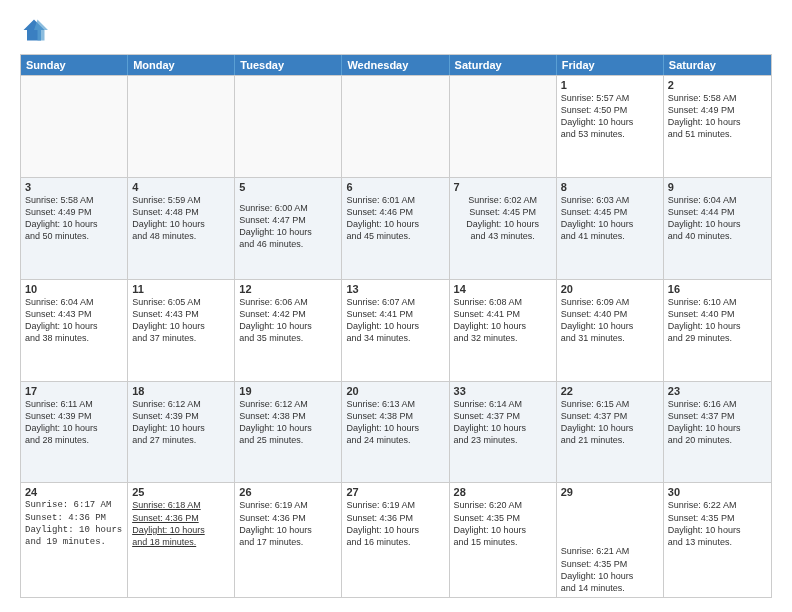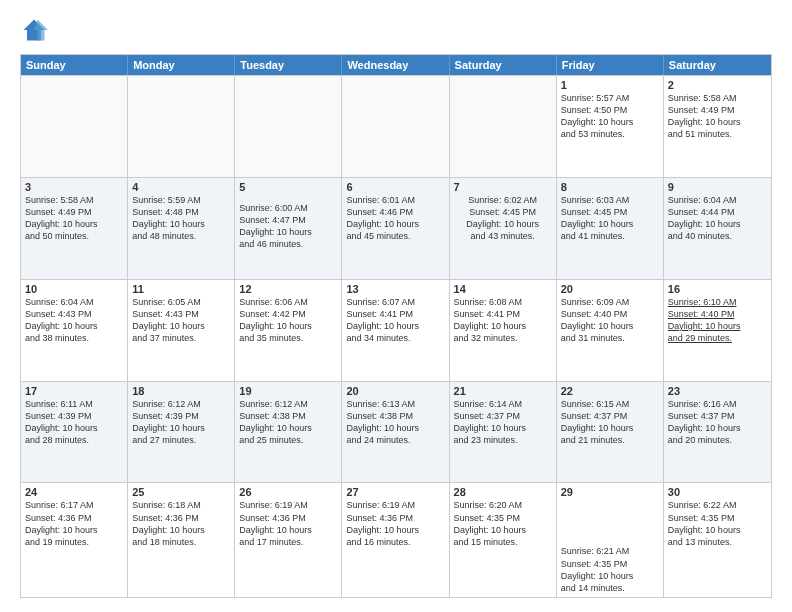--- a/index.html
+++ b/index.html
@@ -256,21 +256,21 @@
           </div>
           <div class="cal-cell">
             <span class="day-num">20</span>
             <div class="day-info" style="white-space: pre-line;">Sunrise: 6:09 AM
 Sunset: 4:40 PM
 Daylight: 10 hours
 and 31 minutes.</div>
           </div>
           <div class="cal-cell">
             <span class="day-num">16</span>
-            <div class="day-info" style="white-space: pre-line; text-decoration: underline;">Sunrise: 6:10 AM
+            <div class="day-info" style="white-space: pre-line;">Sunrise: 6:10 AM
 Sunset: 4:40 PM
 Daylight: 10 hours
 and 29 minutes.</div>
           </div>
         </div>
         <div class="cal-week">
           <div class="cal-cell alt-bg">
             <span class="day-num">17</span>
             <div class="day-info" style="white-space: pre-line;">Sunrise: 6:11 AM
 Sunset: 4:39 PM
@@ -292,21 +292,21 @@
 and 25 minutes.</div>
           </div>
           <div class="cal-cell alt-bg">
             <span class="day-num">20</span>
             <div class="day-info" style="white-space: pre-line;">Sunrise: 6:13 AM
 Sunset: 4:38 PM
 Daylight: 10 hours
 and 24 minutes.</div>
           </div>
           <div class="cal-cell alt-bg">
-            <span class="day-num">21</span>
+            <span class="day-num">33</span>
             <div class="day-info" style="white-space: pre-line;">Sunrise: 6:14 AM
 Sunset: 4:37 PM
 Daylight: 10 hours
 and 23 minutes.</div>
           </div>
           <div class="cal-cell alt-bg">
             <span class="day-num">22</span>
             <div class="day-info" style="white-space: pre-line;">Sunrise: 6:15 AM
 Sunset: 4:37 PM
 Daylight: 10 hours
@@ -316,28 +316,28 @@
             <span class="day-num">23</span>
             <div class="day-info" style="white-space: pre-line;">Sunrise: 6:16 AM
 Sunset: 4:37 PM
 Daylight: 10 hours
 and 20 minutes.</div>
           </div>
         </div>
         <div class="cal-week">
           <div class="cal-cell">
             <span class="day-num">24</span>
-            <div class="day-info" style="white-space: pre-line;">Sunrise: 6:17 AM
+            <div class="day-info" style="white-space: pre-line; font-family: Liberation Mono, monospace;">Sunrise: 6:17 AM
 Sunset: 4:36 PM
 Daylight: 10 hours
 and 19 minutes.</div>
           </div>
           <div class="cal-cell">
             <span class="day-num">25</span>
-            <div class="day-info" style="white-space: pre-line;">Sunrise: 6:18 AM
+            <div class="day-info" style="white-space: pre-line; text-decoration: underline;">Sunrise: 6:18 AM
 Sunset: 4:36 PM
 Daylight: 10 hours
 and 18 minutes.</div>
           </div>
           <div class="cal-cell">
             <span class="day-num">26</span>
             <div class="day-info" style="white-space: pre-line;">Sunrise: 6:19 AM
 Sunset: 4:36 PM
 Daylight: 10 hours
 and 17 minutes.</div>

